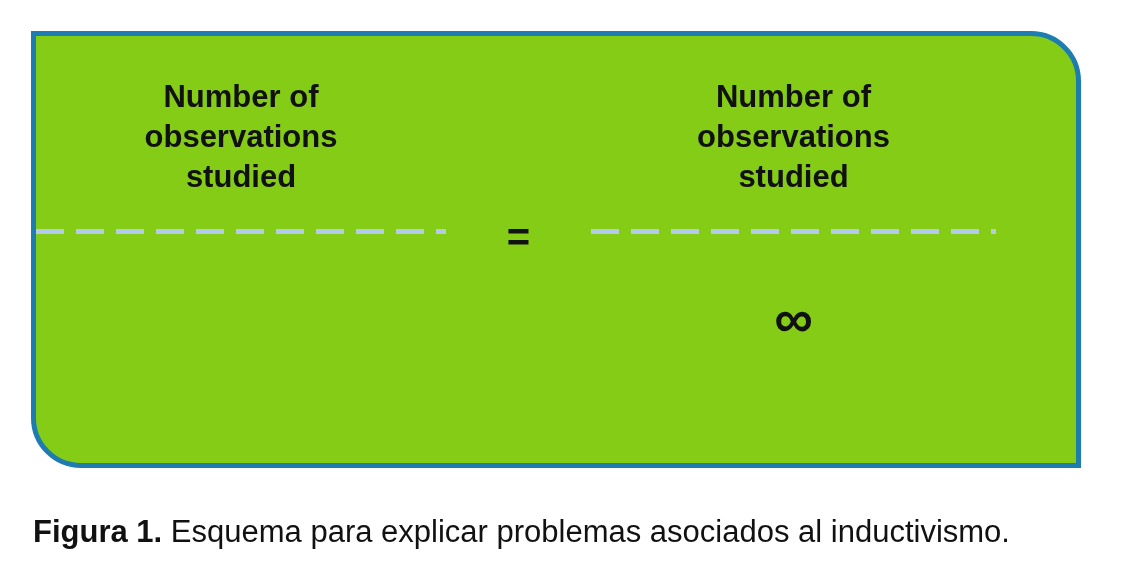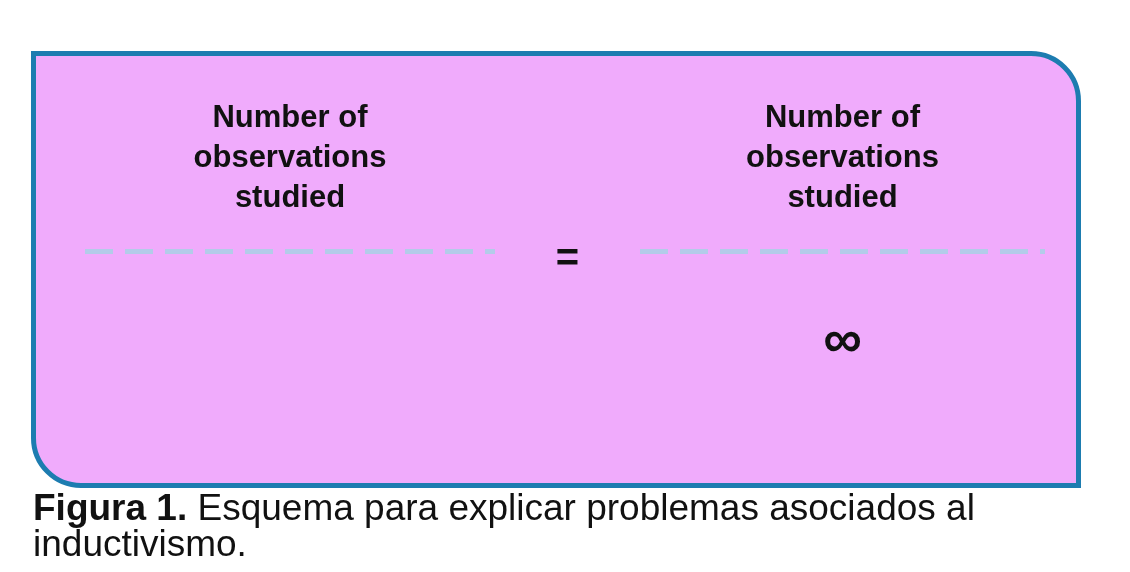--- a/index.html
+++ b/index.html
@@ -19,25 +19,23 @@
   }
   .diagram-box {
     position: absolute;
     left: 31px;
     top: 31px;
     width: 1050px;
     height: 437px;
     box-sizing: border-box;
     border: 5px solid var(--border);
     border-radius: 0 50px 0 50px;
-    background: #f0abfc;
+    background: #84cc16;
     display: flex;
     align-items: flex-start;
-    padding-left: 49px;
-    margin-top: 20px;
   }
   .fraction {
     display: flex;
     flex-direction: column;
     align-items: center;
   }
   .fraction.left  { width: 410px; }
   .fraction.right { width: 405px; }
   .numerator {
     box-sizing: border-box;
@@ -74,23 +72,23 @@
     width: 145px;
     margin-top: 176px;
     line-height: 50px;
     text-align: center;
     font-weight: bold;
     font-size: 40px;
   }
   .caption {
     position: absolute;
     left: 33px;
-    top: 490px;
+    top: 514px;
     margin: 0;
-    font-size: 37px;
+    font-size: 31px;
     line-height: 36px;
     color: var(--text);
   }
   .caption-label { font-weight: bold; }
 </style>
 </head>
 <body>
 
 <div class="page">
 

